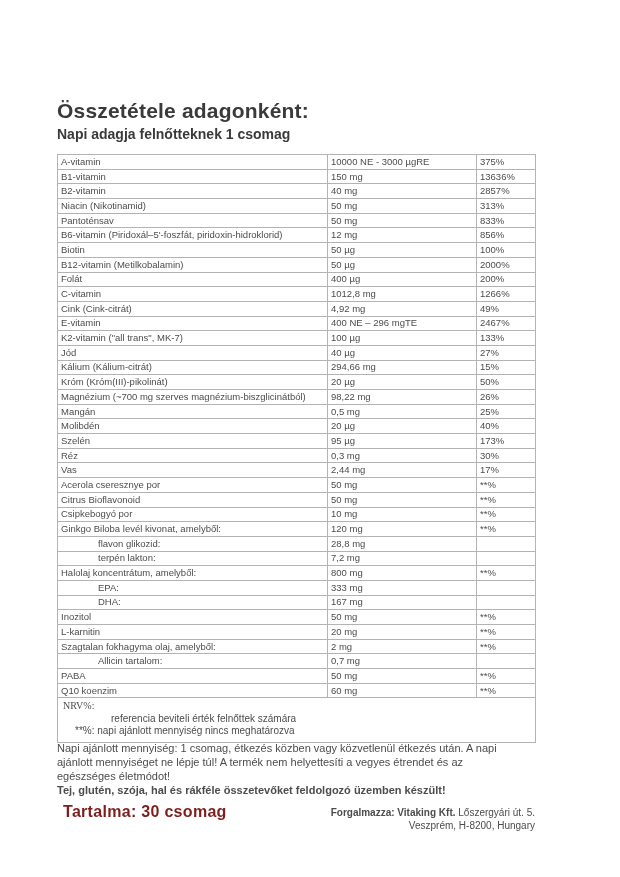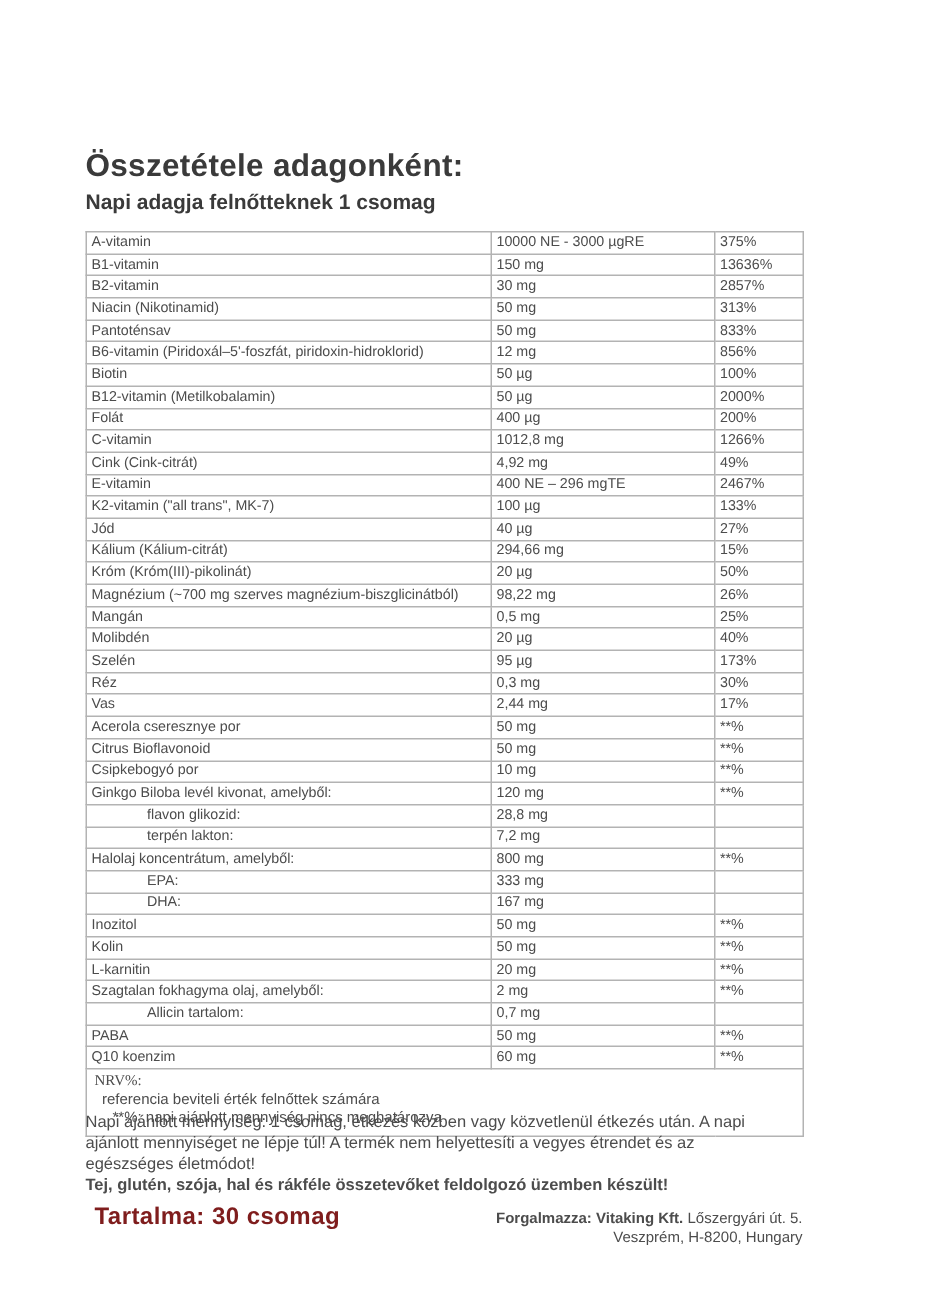--- a/index.html
+++ b/index.html
@@ -45,21 +45,21 @@
     overflow:hidden;
   }
   table.comp td.indent { padding-left:40px; }
   table.comp td.note-cell {
     white-space:normal;
     padding:2px 4px 4px 4px;
     height:auto;
     font-size:10px; line-height:12.5px;
   }
   .note-line-0 { padding-left:1px;font-family:Liberation Serif, serif; }
-  .note-line-1 { padding-left:6px; }
+  .note-line-1 { padding-left:6px;margin-left:43px; }
   .note-line-2 { padding-left:13px; }
 
   .dosage {
     position:absolute; left:57px; top:725px;
     width:462px;
     font-size:11px; line-height:14px;
     color:#4c4c4c;
   }
   .allergen {
     position:absolute; left:57px; top:767px;
@@ -104,21 +104,21 @@
     </tr>
 
     <tr>
       <td>B1-vitamin</td>
       <td>150 mg</td>
       <td>13636%</td>
     </tr>
 
     <tr>
       <td>B2-vitamin</td>
-      <td>30 mg</td>
+      <td>40 mg</td>
       <td>2857%</td>
     </tr>
 
     <tr>
       <td>Niacin (Nikotinamid)</td>
       <td>50 mg</td>
       <td>313%</td>
     </tr>
 
     <tr>
@@ -283,25 +283,20 @@
       <td>167 mg</td>
       <td></td>
     </tr>
 
     <tr>
       <td>Inozitol</td>
       <td>50 mg</td>
       <td>**%</td>
     </tr>
 
-    <tr>
-      <td>Kolin</td>
-      <td>50 mg</td>
-      <td>**%</td>
-    </tr>
 
     <tr>
       <td>L-karnitin</td>
       <td>20 mg</td>
       <td>**%</td>
     </tr>
 
     <tr>
       <td>Szagtalan fokhagyma olaj, amelyből:</td>
       <td>2 mg</td>

